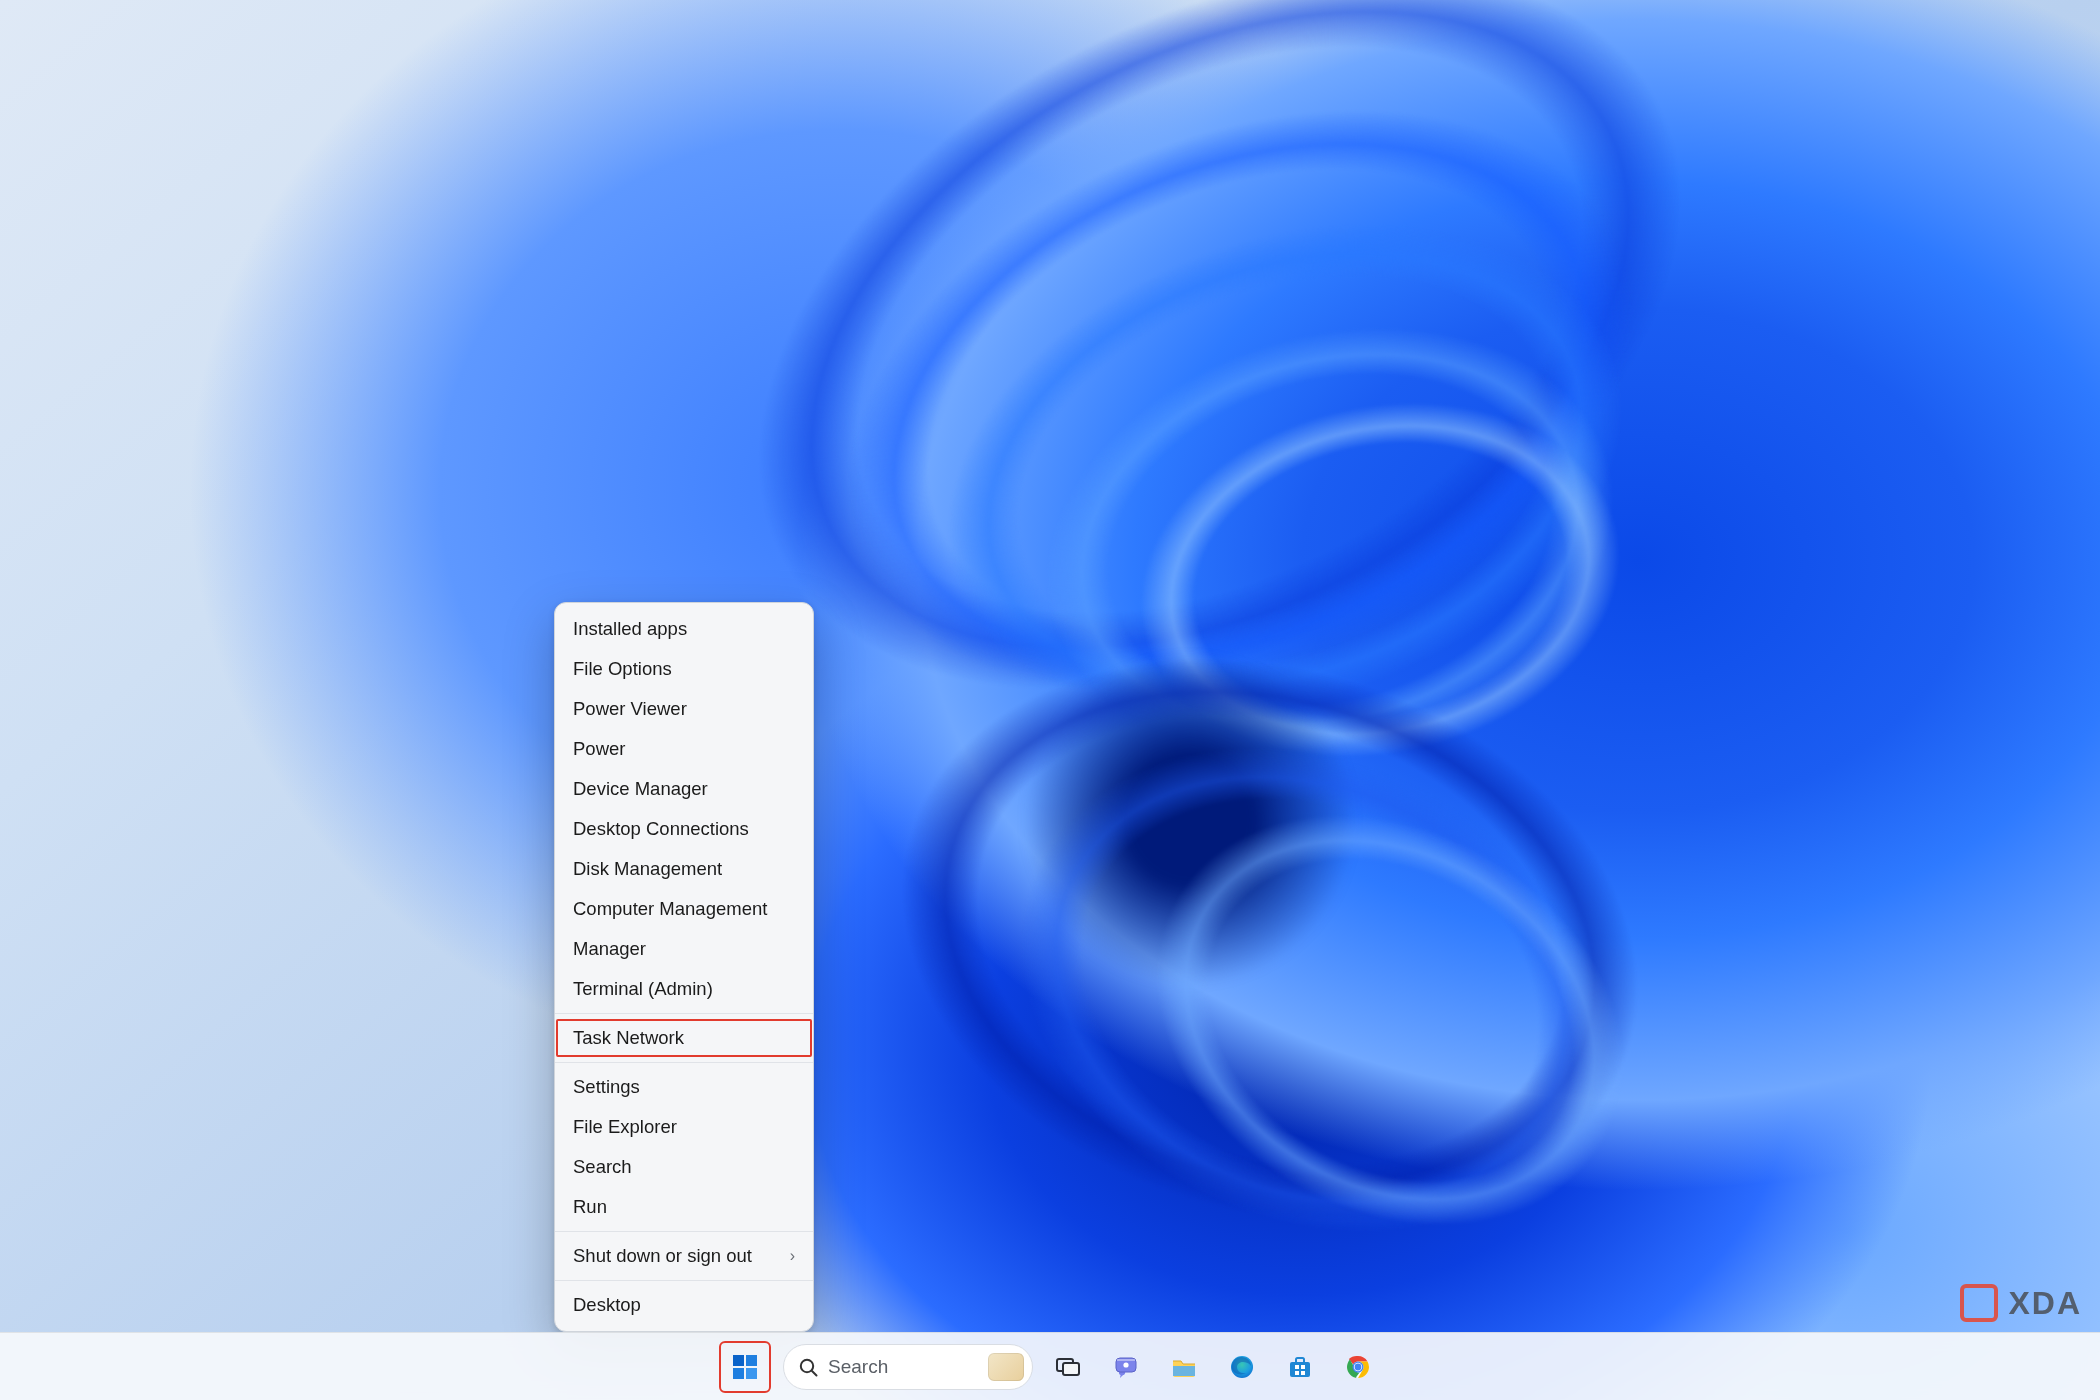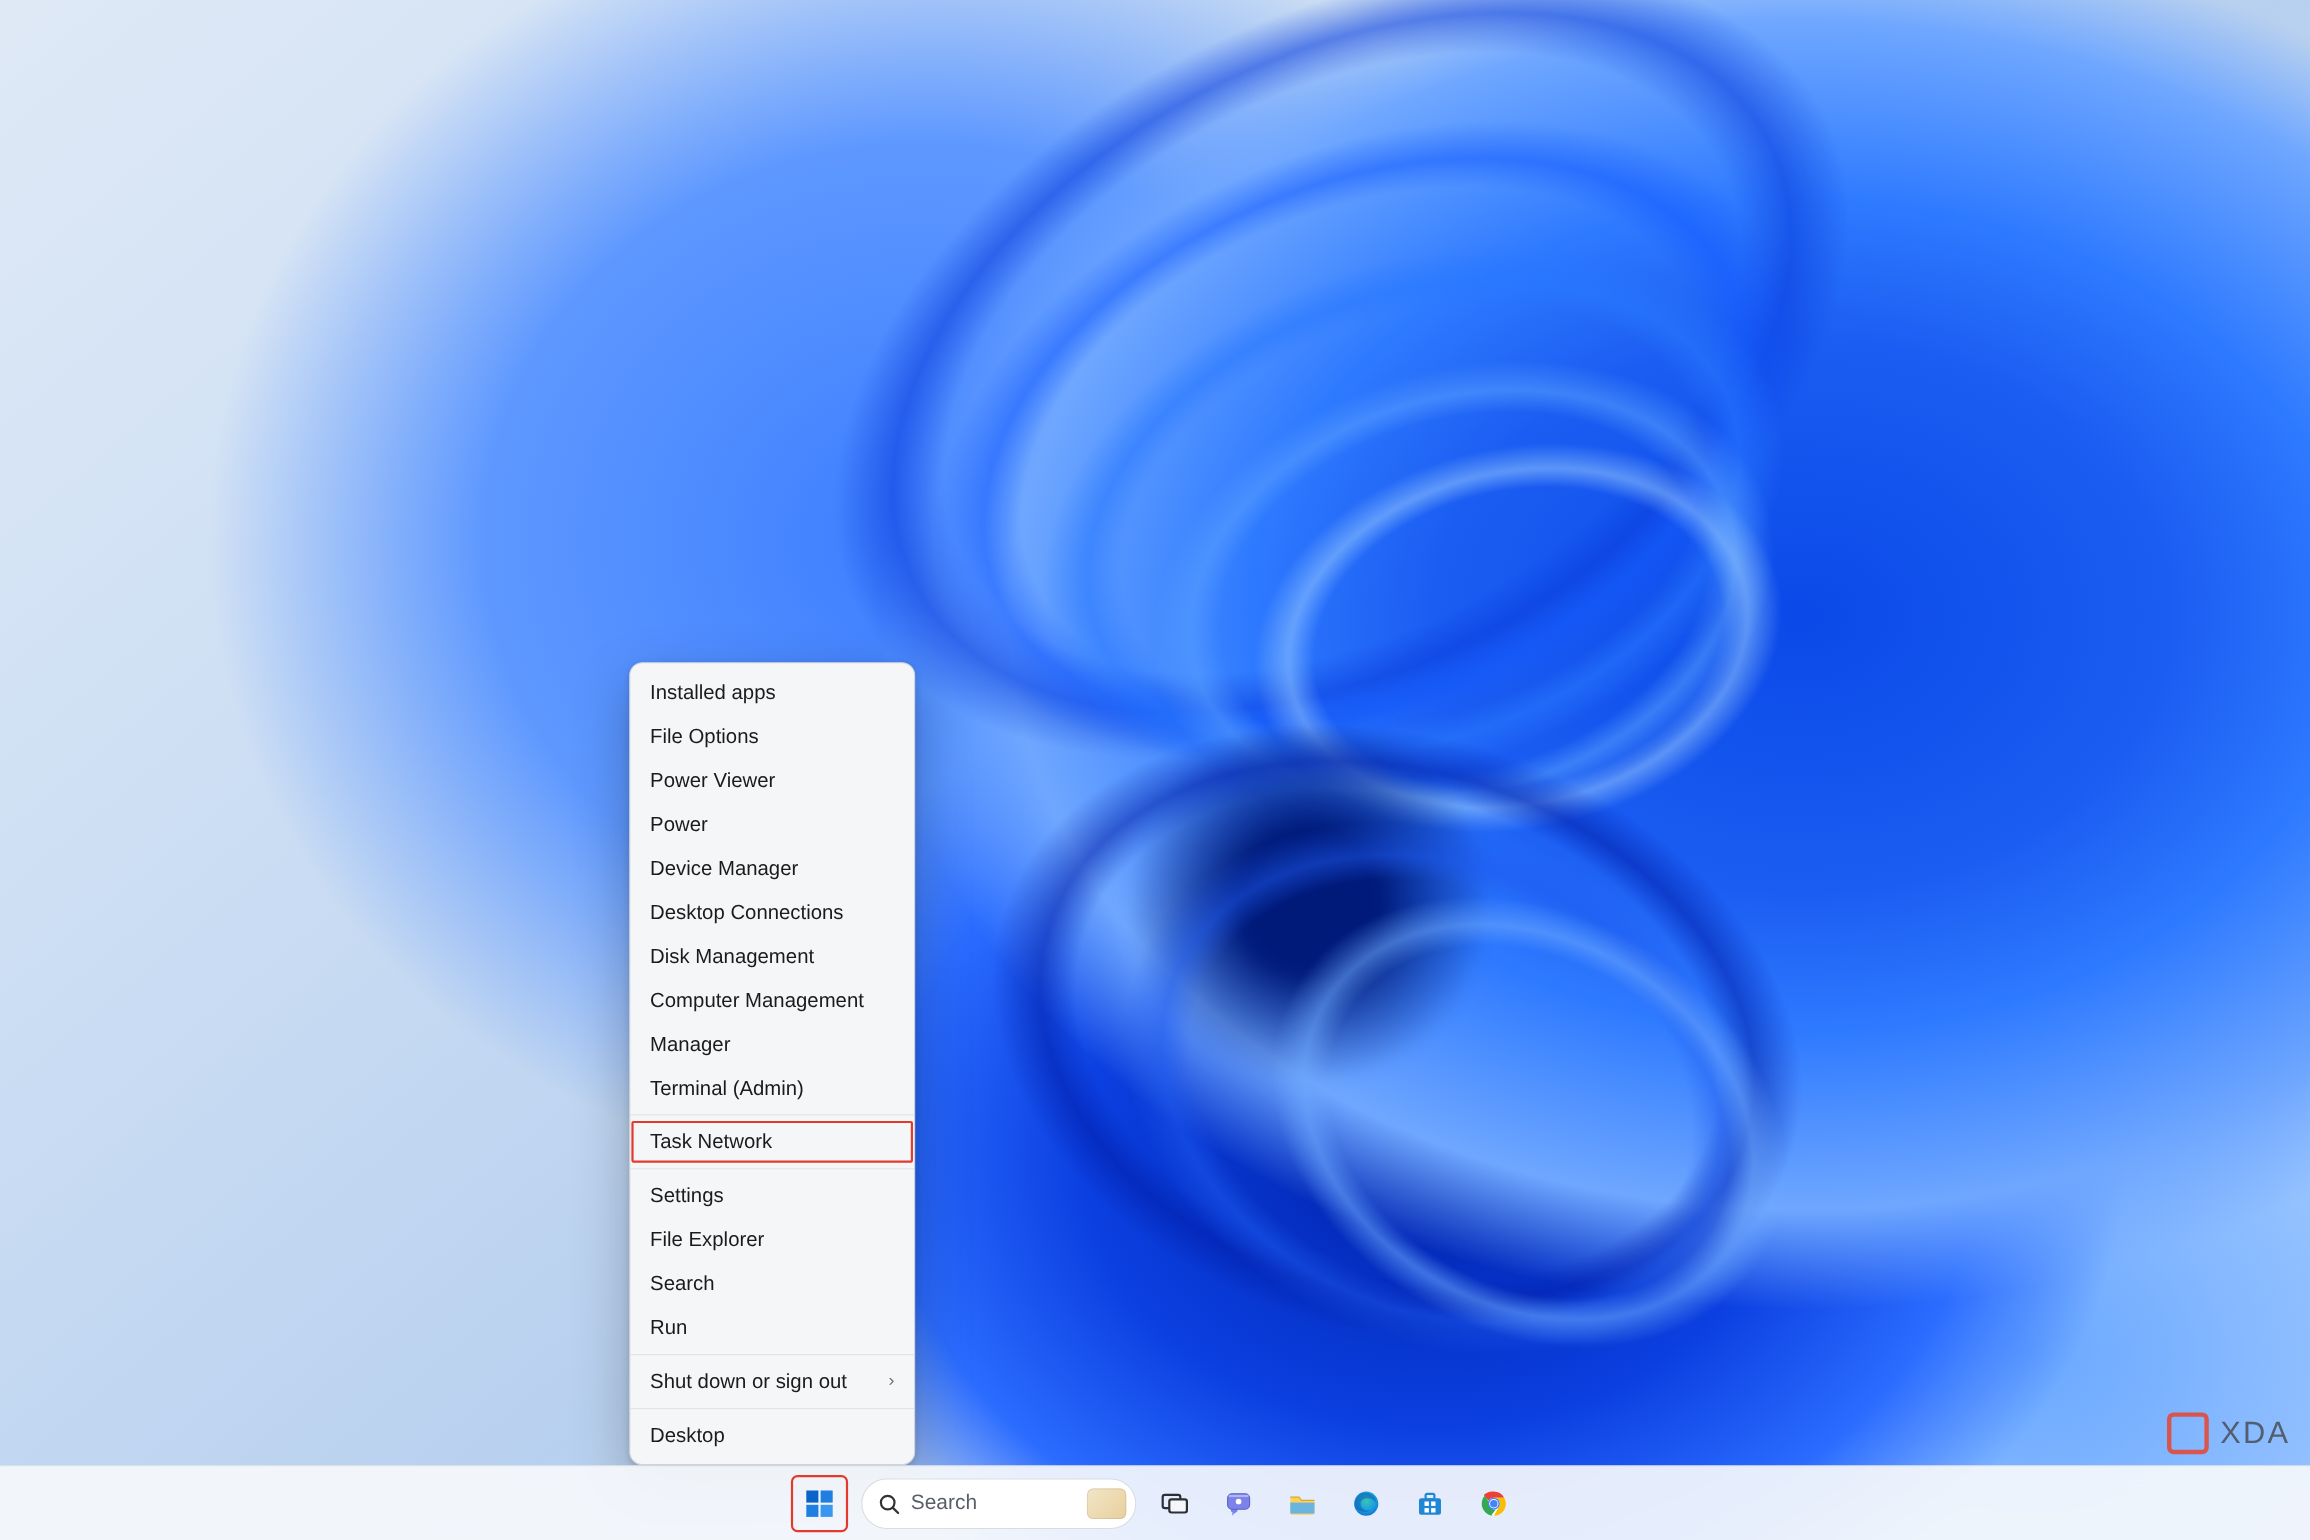--- a/index.html
+++ b/index.html
@@ -63,34 +63,34 @@
     height: 46px; padding: 0 14px 0 14px; border-radius: 23px;
     background: #ffffff; border: 1px solid #d9dde3; min-width: 250px;
     position: relative;
   }
   .search-pill .q { font-size: 19px; color:#333; }
   .search-pill .ph { font-size: 19px; color:#5a5f66; }
   .search-pill .mini { position:absolute; right:8px; top:50%; transform:translateY(-50%); width:36px; height:28px; border-radius:6px; background: linear-gradient(135deg,#f2e6c8,#e8cf9c); box-shadow: inset 0 0 0 1px rgba(0,0,0,.08);} 
 
   
   .winx {
-    position: absolute; left: 572px; bottom: 68px; width: 260px;
+    position: absolute; left: 554px; bottom: 68px; width: 260px;
     background: #f5f6f8; border: 1px solid #cfd4db; border-radius: 12px;
     box-shadow: 0 20px 50px rgba(0,0,0,.25), 0 2px 6px rgba(0,0,0,.12);
     padding: 6px 0;
   }
   .winx .item { padding: 9px 18px; font-size: 18.5px; color:#1b1b1b; display:flex; align-items:center; justify-content:space-between; cursor:default; }
   .winx .item.hl { outline: 2px solid #e23b2e; outline-offset: -3px; border-radius: 3px; }
   .winx .sep { height:1px; background:#e0e3e8; margin:4px 0; }
   .winx .chev { font-size: 16px; color:#6b7077; }
 
   
   .watermark { position:absolute; right: 18px; bottom: 78px; display:flex; align-items:center; gap:10px; opacity:.85; }
   .watermark .glyph { width:38px; height:38px; border:4px solid #e8452f; border-radius:6px; position:relative; }
-  .watermark .txt { font-weight:400; letter-spacing:2px; font-size:28px; color:#4a4f57; }
+  .watermark .txt { font-weight:700; letter-spacing:2px; font-size:32px; color:#4a4f57; }
 
   
   .svg { display:block; }
 </style>
 </head>
 <body>
 
 <div class="desktop">
   <div class="ribbon r1"></div>
   <div class="ribbon r2"></div>

